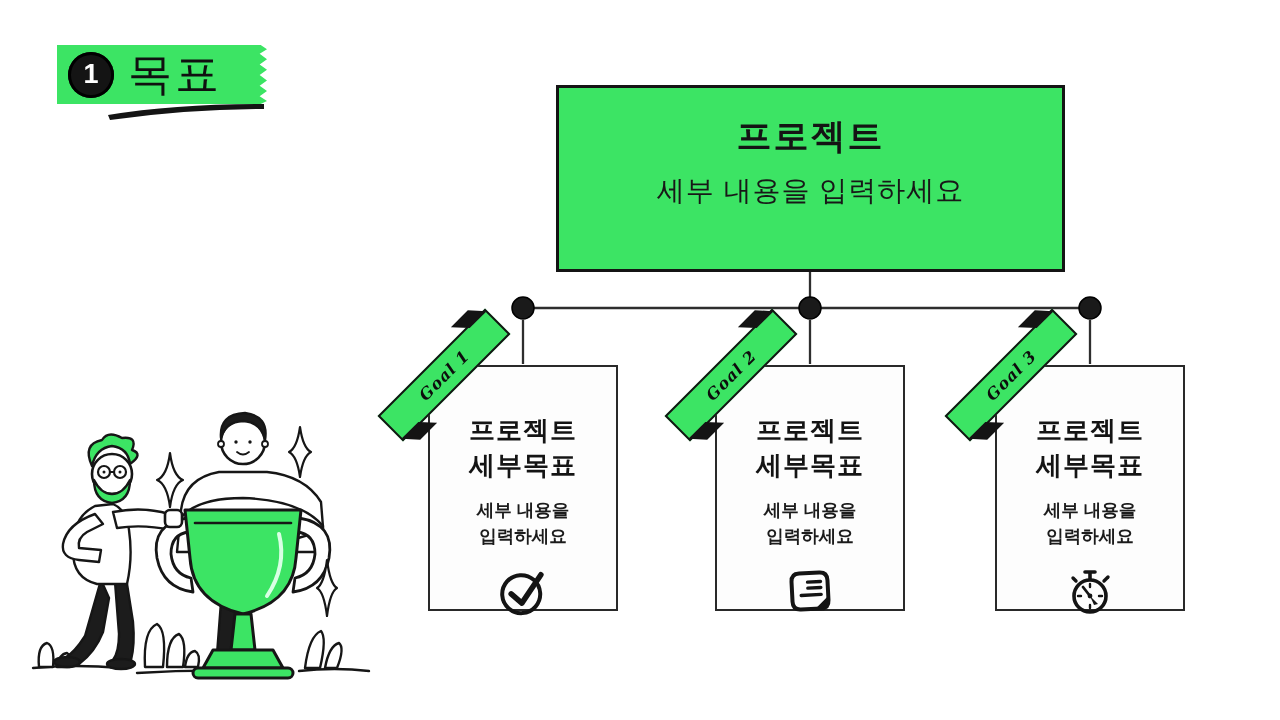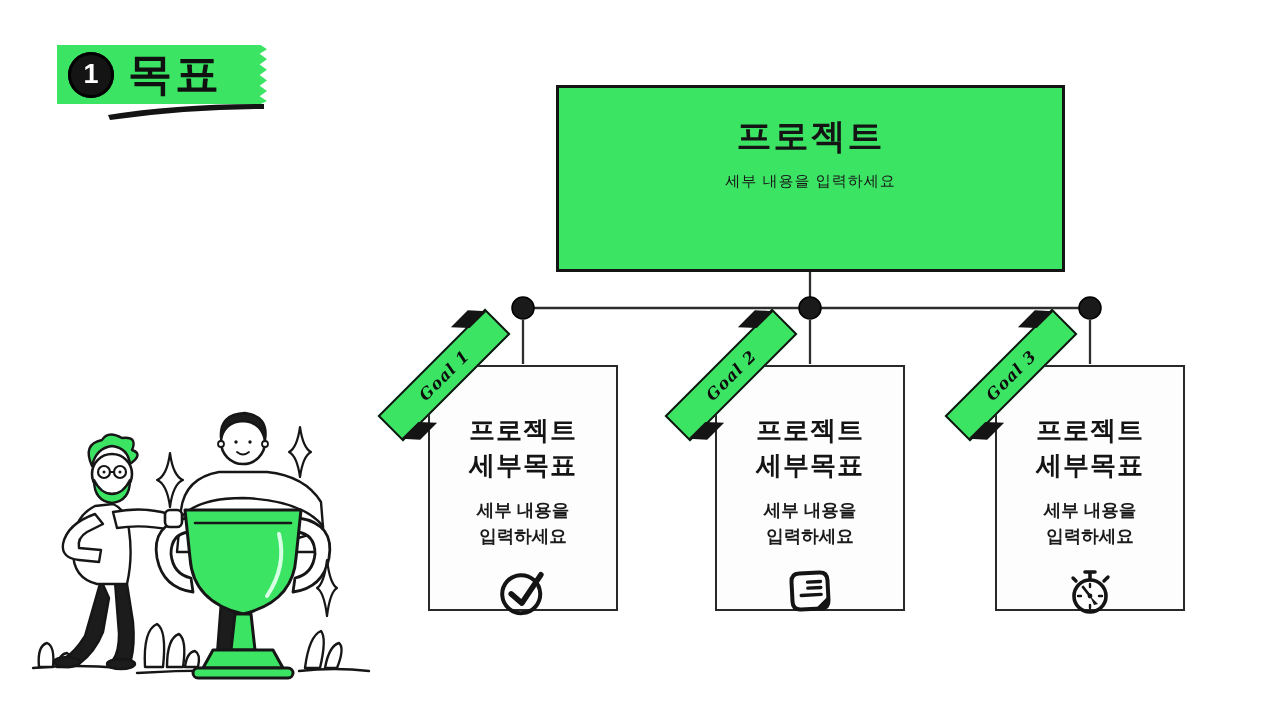--- a/index.html
+++ b/index.html
@@ -21,33 +21,33 @@
     clip-path:polygon(0 0,97% 0,100% 7%,96.5% 15%,100% 24%,96.5% 33%,100% 42%,
       96.5% 51%,100% 60%,96.5% 69%,100% 78%,96.5% 87%,100% 95%,97% 100%,0 100%);
   }
   .num-badge{
     width:46px;height:46px;border-radius:50%;background:var(--ink);
     color:#fff;font-size:27px;font-weight:800;display:flex;
     align-items:center;justify-content:center;margin-left:11px;
     box-shadow:inset 0 0 0 3px #000;
   }
   .h-title{
-    margin-left:14px;font-size:44px;font-weight:700;letter-spacing:3px;color:#101010;
+    margin-left:14px;font-size:44px;font-weight:400;letter-spacing:3px;color:#101010;
   }
   .underline{position:absolute;left:106px;top:99px;}
 
   
   .main-goal{
     position:absolute;left:556px;top:85px;width:509px;height:187px;
     background:var(--green);border:3px solid var(--ink);
     display:flex;flex-direction:column;align-items:center;text-align:center;
   }
   .mg-title{margin-top:25px;font-size:35px;font-weight:800;line-height:1.32;letter-spacing:2px;}
   .mg-title span{display:block;}
-  .mg-sub{margin-top:13px;font-size:15px;font-weight:300;letter-spacing:1px;color:#181818;}
+  .mg-sub{margin-top:13px;font-size:28px;font-weight:300;letter-spacing:1px;color:#181818;}
 
   
   .connectors{position:absolute;left:0;top:0;pointer-events:none;}
 
   
   .card{
     position:absolute;top:365px;width:190px;height:246px;background:#fdfdfd;
     border:2px solid #292929;text-align:center;
   }
   .card.c1{left:428px;} .card.c2{left:715px;} .card.c3{left:995px;}

